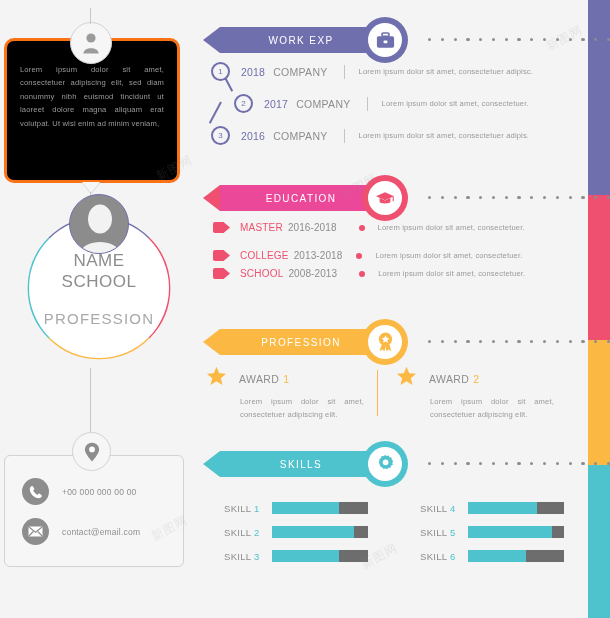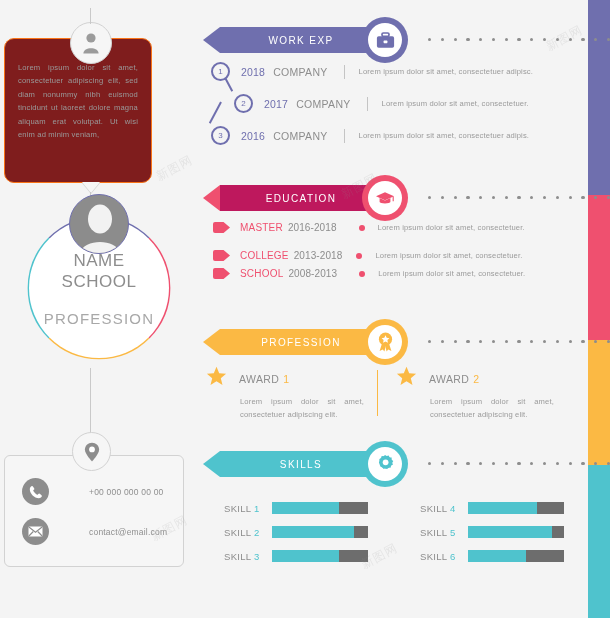--- a/index.html
+++ b/index.html
@@ -14,23 +14,23 @@
 
   
   .edge-strip { position: absolute; right: 0; top: 0; width: 22px; height: 618px; }
   .edge-seg { position: absolute; right: 0; width: 22px; }
 
   
   .left-col { position: absolute; left: 0; top: 0; width: 190px; height: 618px; }
 
   .bubble {
     position: absolute; left: 4px; top: 38px;
-    width: 148px; height: 145px;
-    border: 1px solid #f97316; border-radius: 10px;
-    background: #7f1d1d;
+    width: 176px; height: 145px;
+    border: 3px solid #f97316; border-radius: 10px;
+    background: #000000;
   }
   .bubble-text {
     position: absolute; left: 13px; right: 13px; top: 22px;
     font-size: 7.6px; line-height: 13.4px; color: #9a9a9a;
     text-align: justify; letter-spacing: .15px;
   }
   .bubble-tail {
     position: absolute; left: 82px; top: 182px;
     width: 0; height: 0;
     border-left: 9px solid transparent;
@@ -70,21 +70,21 @@
     position: absolute; left: 4px; top: 455px;
     width: 180px; height: 112px;
     border: 1px solid #d2d2d2; border-radius: 6px; background: #f6f6f6;
   }
   .pin-circle {
     position: absolute; left: 72px; top: 432px;
     width: 39px; height: 39px; border-radius: 50%;
     background: #f6f6f6; border: 1px solid #d2d2d2;
     display: flex; align-items: center; justify-content: center; z-index: 3;
   }
-  .contact-row { position: absolute; display: flex; align-items: center; gap: 27px; }
+  .contact-row { position: absolute; display: flex; align-items: center; }
   .cicon {
     width: 27px; height: 27px; border-radius: 50%; background: #8d8d8d;
     display: flex; align-items: center; justify-content: center; flex: 0 0 auto;
   }
   .ctext { font-size: 8.5px; color: #8f8f8f; margin-left: 13px; letter-spacing: .2px; }
 
   
   .right-col { position: absolute; left: 200px; top: 0; width: 410px; height: 618px; }
 
   .section { position: absolute; left: 0; width: 388px; }
@@ -317,21 +317,21 @@
         <span class="we-num" data-name="work-item-number">3</span>
         <span class="we-year" data-name="work-item-year">2016</span>
         <span class="we-company" data-name="work-item-company">COMPANY</span>
         <span class="we-sep" data-name="work-item-divider"></span>
         <span class="we-desc" data-name="work-item-desc">Lorem ipsum dolor sit amet, consectetuer adipis.</span>
       </div>
     </div>
 
     <div class="section" data-name="section-education" style="top:176px;">
       <div class="banner-row" data-name="education-header">
-        <div class="banner" data-name="education-banner" style="background:#be185d;">
+        <div class="banner" data-name="education-banner" style="background:#ec4899;">
           <span class="banner-label" data-name="education-label">EDUCATION</span>
         </div>
         <div class="banner-circle" data-name="education-icon-circle" style="background:#ef506f;">
           <span class="banner-circle-inner" data-name="graduation-cap-icon">
             <svg width="20" height="15" viewBox="0 0 20 15">
               <path d="M10 1.2 L19 5.2 L10 9.2 L1 5.2 Z" fill="#ef506f"></path>
               <path d="M4.6 7.1 L4.6 11 C4.6 12.9 15.4 12.9 15.4 11 L15.4 7.1 L10 9.6 Z" fill="#ef506f"></path>
               <path d="M18.2 5.6 L18.2 10.2" stroke="#ef506f" stroke-width="1.1" fill="none"></path>
             </svg>
           </span>

